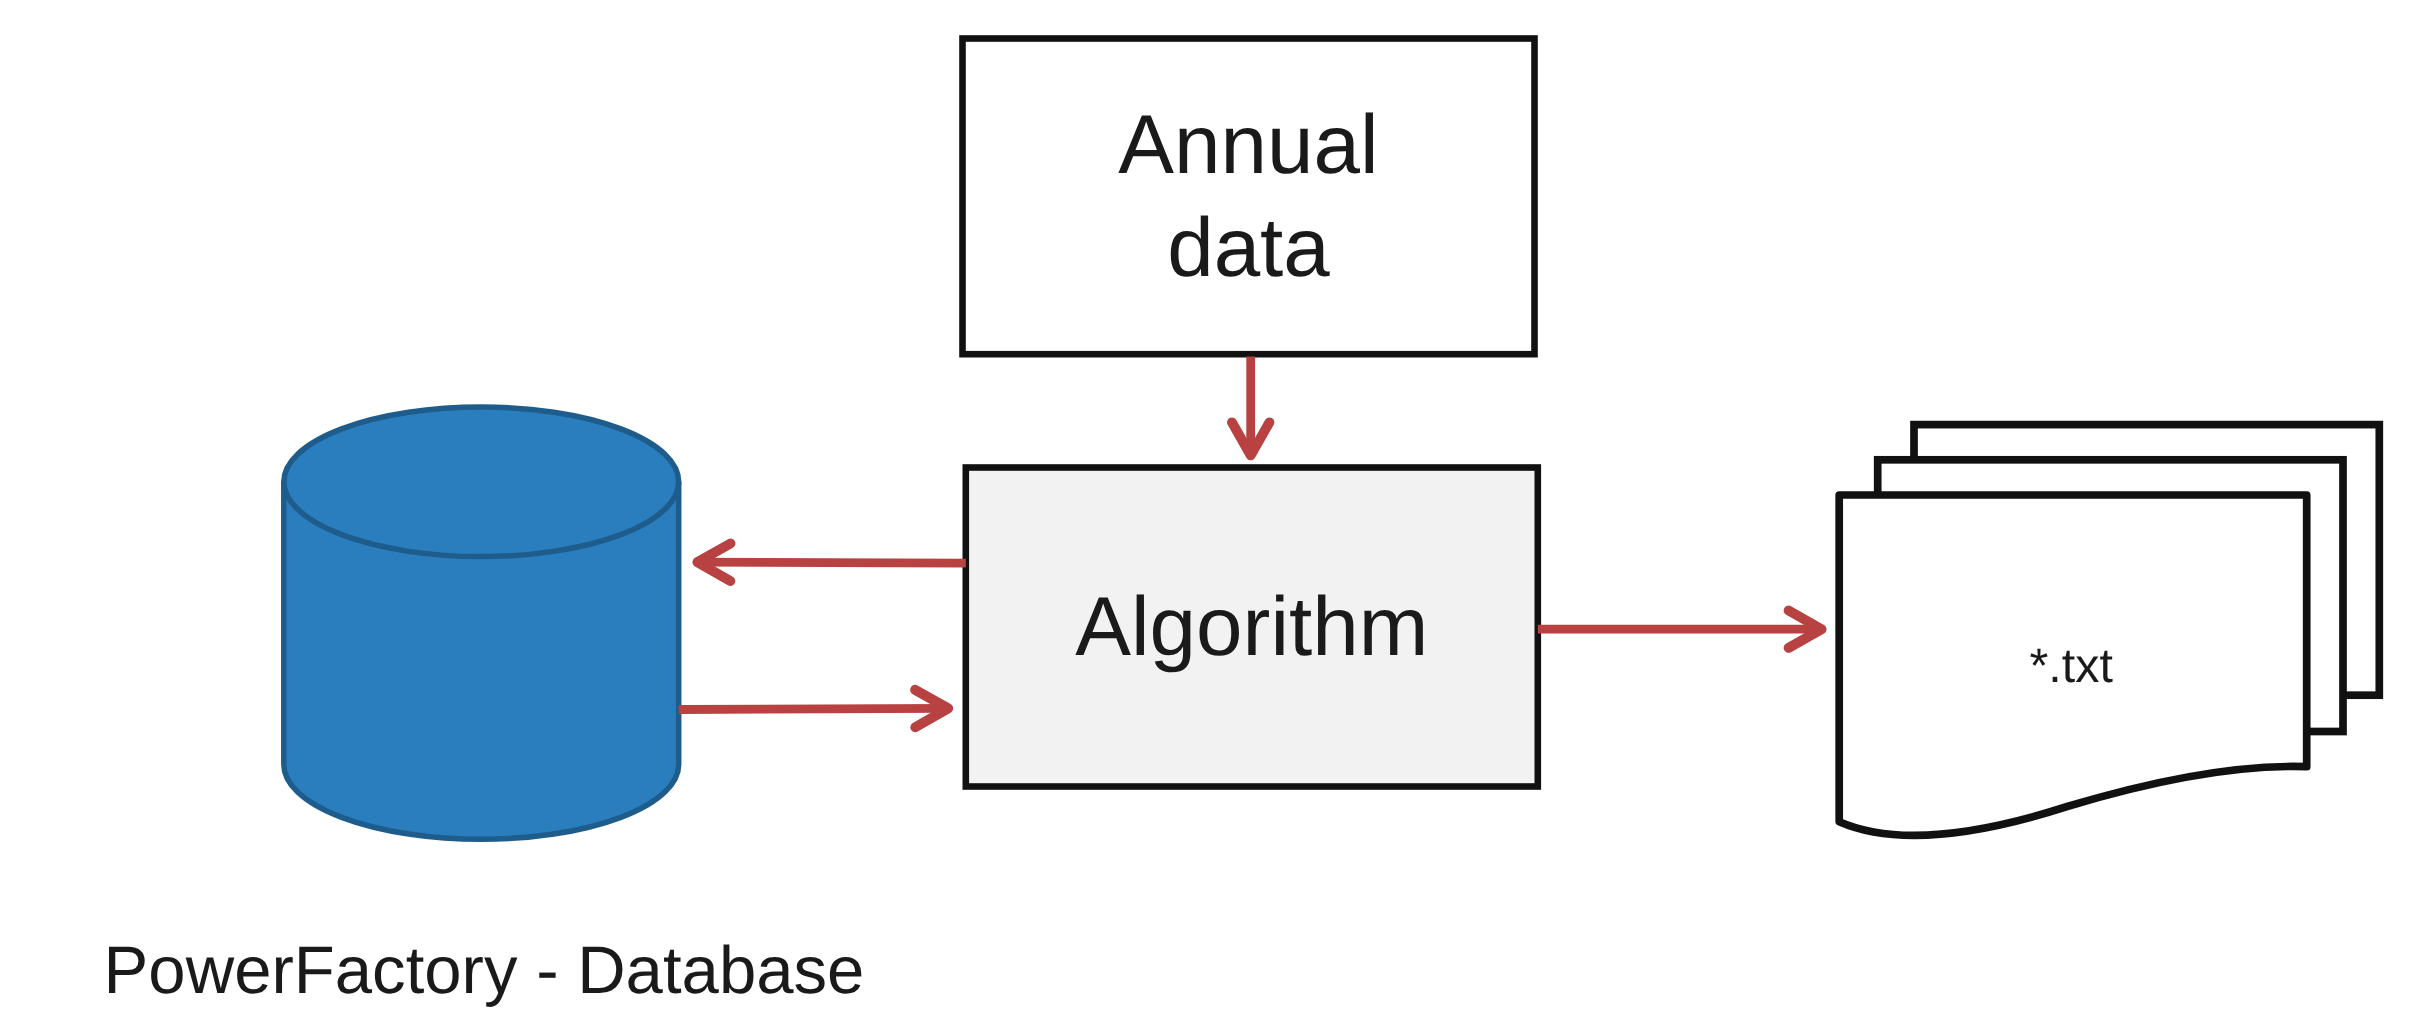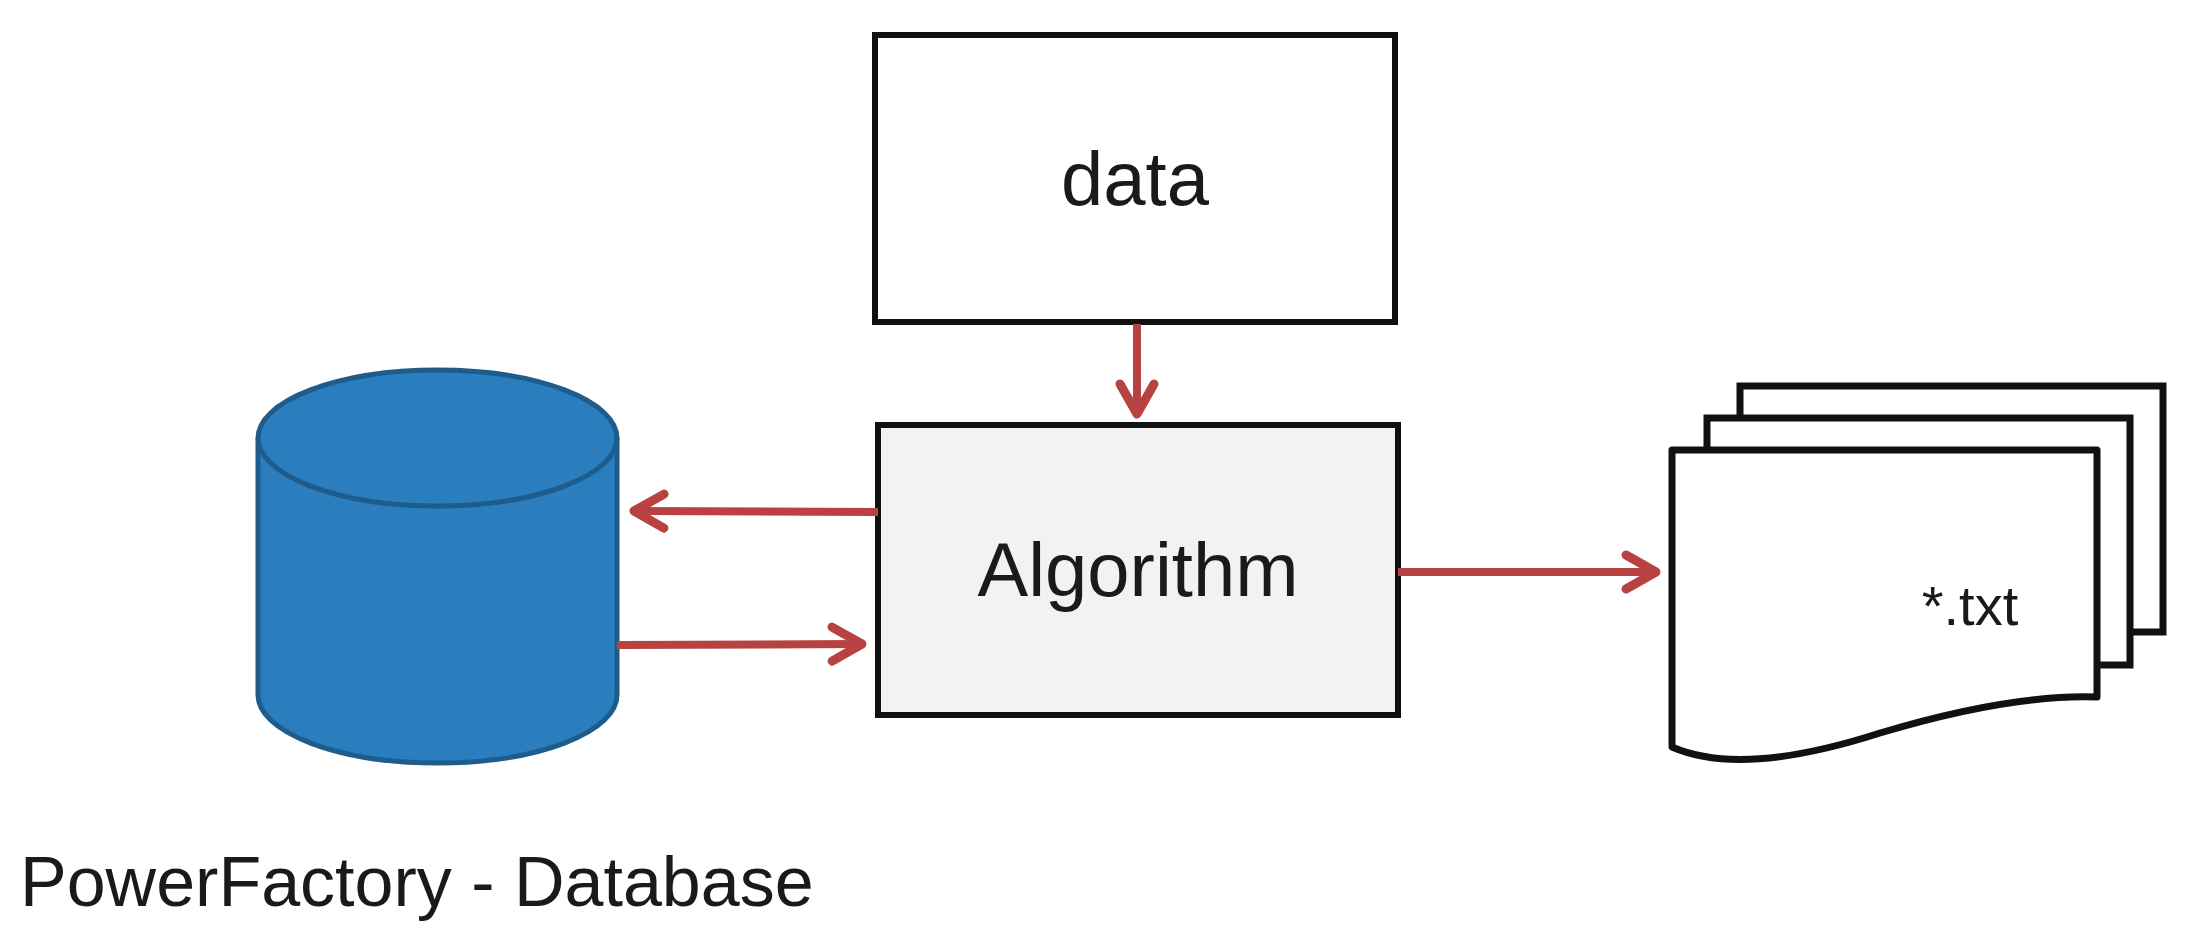--- a/index.html
+++ b/index.html
@@ -38,34 +38,35 @@
   #annual-label {
     left: 875px; top: 35px; width: 520px; height: 287px;
     line-height: 94px;
   }
   #algorithm-label {
     left: 878px; top: 425px; width: 520px; height: 290px;
     line-height: 106px;
     gap: 38px;
   }
   .caption {
-    font-size: 70px;
+    font-size: 61px;
     line-height: 76px;
+    text-align: center;
   }
   #db-caption {
     left: 20px; top: 844px; width: 840px;
   }
   #output-caption {
     left: 1715px; top: 844px; width: 400px;
   }
   #txt-label {
     left: 1845px; top: 570px; width: 250px;
-    font-size: 56px;
+    font-size: 44px;
     line-height: 72px;
-    text-align: center;
+    text-align: left;
   }
 </style>
 </head>
 <body>
 
 <div class="canvas">
 
   <svg width="2193" height="942" viewBox="0 0 2193 942">
     <defs>
       <marker id="arrowOpen" orient="auto" markerUnits="userSpaceOnUse" markerWidth="64" markerHeight="56" refX="8" refY="0" viewBox="-34 -26 64 56">
@@ -91,20 +92,21 @@
 
     <g stroke-width="8" fill="none">
       <line x1="1137" y1="324" x2="1137" y2="414" marker-end="url(#arrowOpen)" stroke="#b84141"></line>
       <line x1="878" y1="512" x2="634" y2="511" marker-end="url(#arrowOpen)" stroke="#b84141"></line>
       <line x1="617" y1="645" x2="862" y2="644" marker-end="url(#arrowOpen)" stroke="#b84141"></line>
       <line x1="1398" y1="572" x2="1656" y2="572" marker-end="url(#arrowOpen)" stroke="#b84141"></line>
     </g>
   </svg>
 
   <div class="label box-label" id="annual-label">
+    <span class="line">Annual</span>
     <span class="line">data</span>
   </div>
 
   <div class="label box-label" id="algorithm-label">
     <span class="line">Algorithm</span>
   </div>
 
   <div class="label caption" id="db-caption">PowerFactory - Database</div>
 
 

